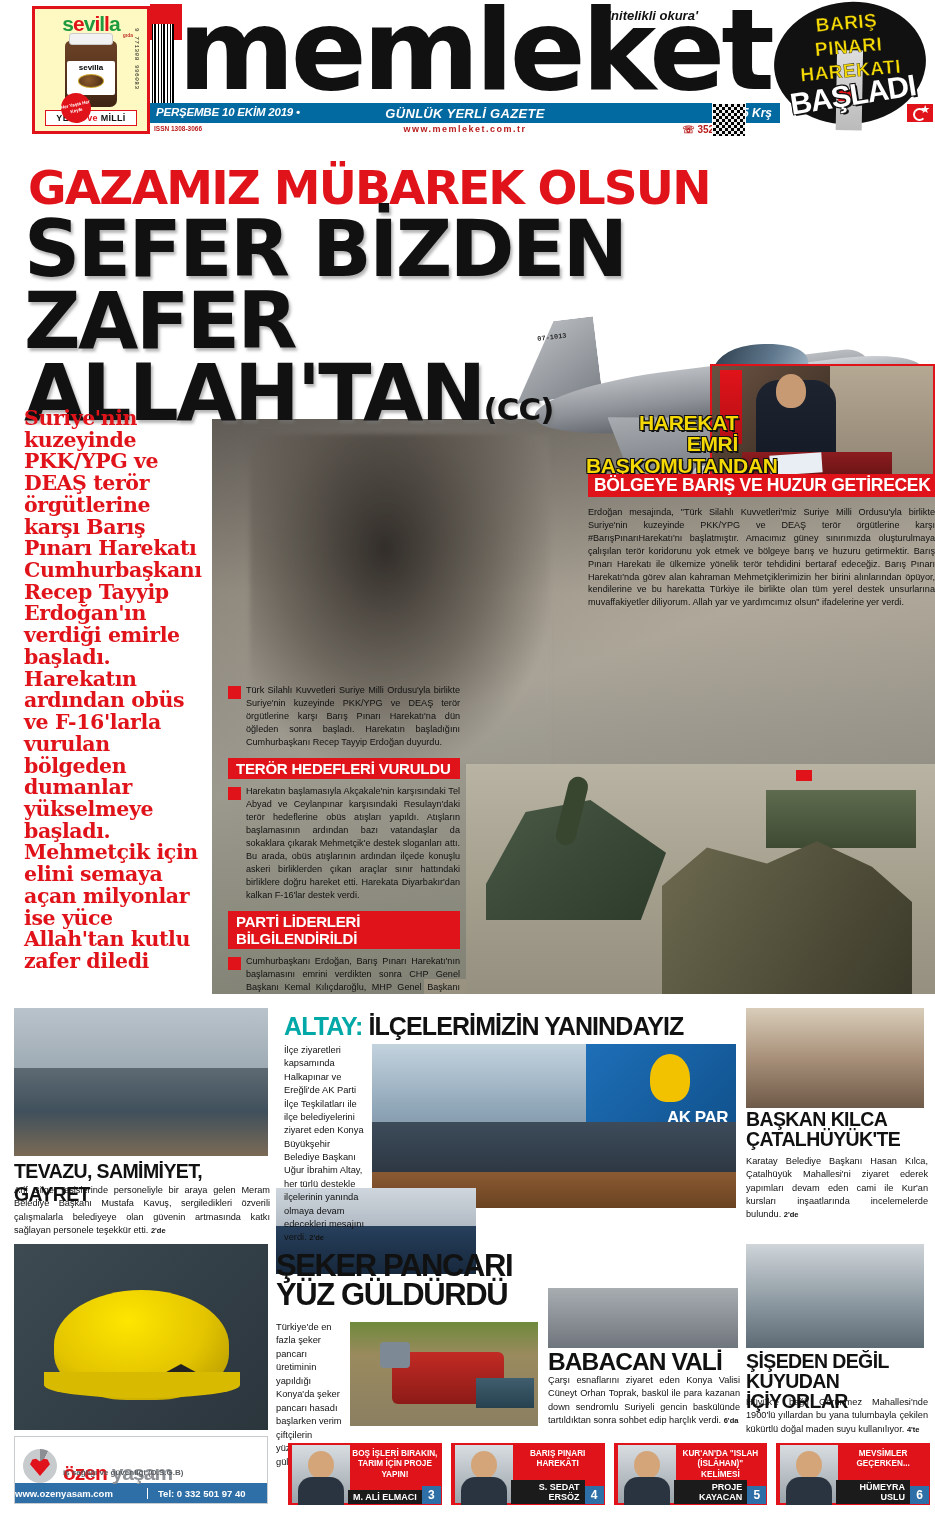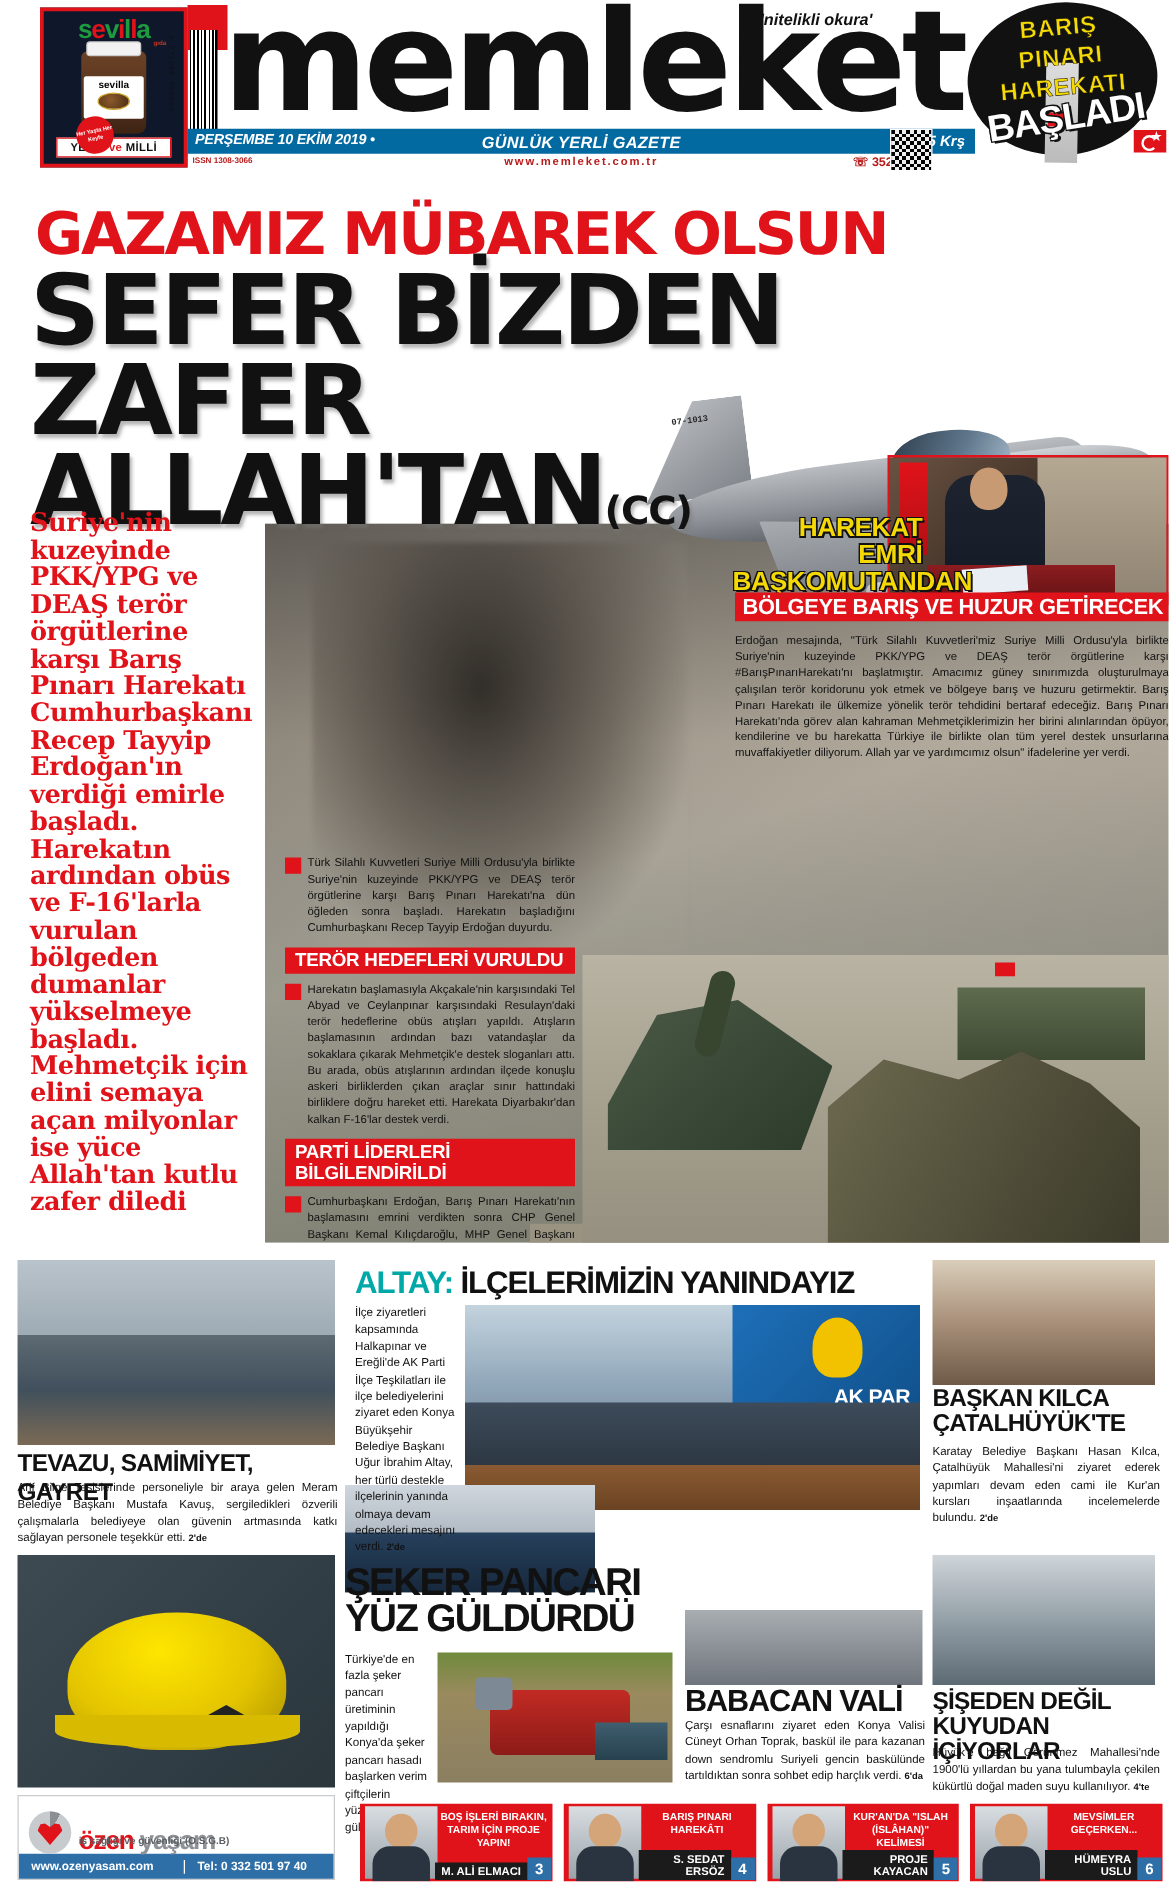--- a/index.html
+++ b/index.html
@@ -8,21 +8,21 @@
     background: #ffffff;
     font-family: "Liberation Sans", sans-serif;
     overflow: hidden;
   }
   .page { position: relative; width: 935px; height: 1515px; background: #fff; }
 
   
   .masthead { position: absolute; left: 0; top: 0; width: 935px; height: 144px; background: #fff; }
   .sevilla-ad {
     position: absolute; left: 32px; top: 6px; width: 118px; height: 128px;
-    border: 3px solid #e1131a; background: #0f172a;
+    border: 3px solid #e1131a; background: #fef9c3;
     display: flex; flex-direction: column; align-items: center; justify-content: flex-start;
     overflow: hidden;
   }
   .sevilla-word { margin-top: 4px; font-size: 21px; font-weight: 800; letter-spacing: -1px; line-height: 1; }
   .sv-s { color: #1e9b40; } .sv-e { color: #e1131a; } .sv-v { color: #1e9b40; }
   .sv-i { color: #e1131a; } .sv-l1 { color: #1e9b40; } .sv-l2 { color: #e1131a; } .sv-a { color: #1e9b40; }
   .sevilla-sub { font-size: 5px; color: #c0392b; font-weight: 700; align-self: flex-end; margin-right: 14px; margin-top:-2px;}
   .jar {
     position: relative; width: 52px; height: 66px; margin-top: 3px;
     background: linear-gradient(#6b4226, #55321c 60%, #3d2313);
@@ -277,21 +277,21 @@
     border:1px solid #c9ccce; background:#fff; overflow:hidden;
   }
   .ozen-top{position:relative;height:46px;display:flex;align-items:flex-end;padding-left:8px;gap:6px;}
   .gearheart{position:relative;width:34px;height:34px;}
   .gearheart .gear{position:absolute;inset:0;border-radius:50%;background:conic-gradient(#8b8f94 0 8%, #c7cbce 8% 16%);}
   .gearheart .heart{position:absolute;left:7px;top:9px;width:20px;height:18px;background:#e1131a;clip-path:polygon(50% 100%,0 35%,12% 8%,30% 4%,50% 20%,70% 4%,88% 8%,100% 35%);}
   .ozen-word{font-size:21px;font-weight:800;letter-spacing:-1px;line-height:1;}
   .ozen-word .o{color:#e1131a;} .ozen-word .y{color:#8e9296;}
   .ozen-sub{position:absolute;left:48px;top:31px;font-size:8px;color:#5a5f63;font-weight:600;}
   .ozen-bot{height:21px;background:#2e6fa8;color:#fff;display:flex;align-items:center;font-size:9.5px;font-weight:700;}
-  .ozen-bot .w{padding-left:10px;width:132px;}
+  .ozen-bot .w{width:132px;}
   .ozen-bot .t{border-left:1px solid #fff;padding-left:10px;}
 
   
   .altay-head { position:absolute; left:284px; top:1014px; width:452px; font-size:25px; font-weight:800; letter-spacing:-.9px; color:#111; line-height:1; }
   .altay-head .name { color:#00a8a8; }
   .altay-text { position:absolute; left:284px; top:1044px; width:84px; font-size:9.3px; line-height:1.44; color:#111; }
   .ph.altaybig {
     left:372px; top:44px; width:364px; height:164px;
     background: linear-gradient(to bottom,#c3d3de 0%,#8fa6b8 40%,#5c6b78 100%);
   }

